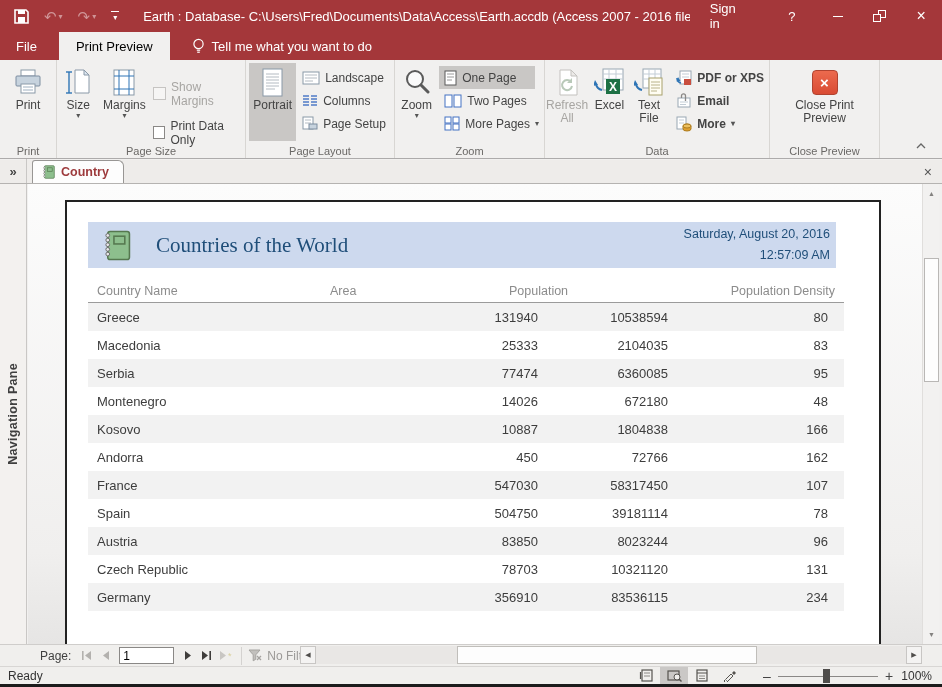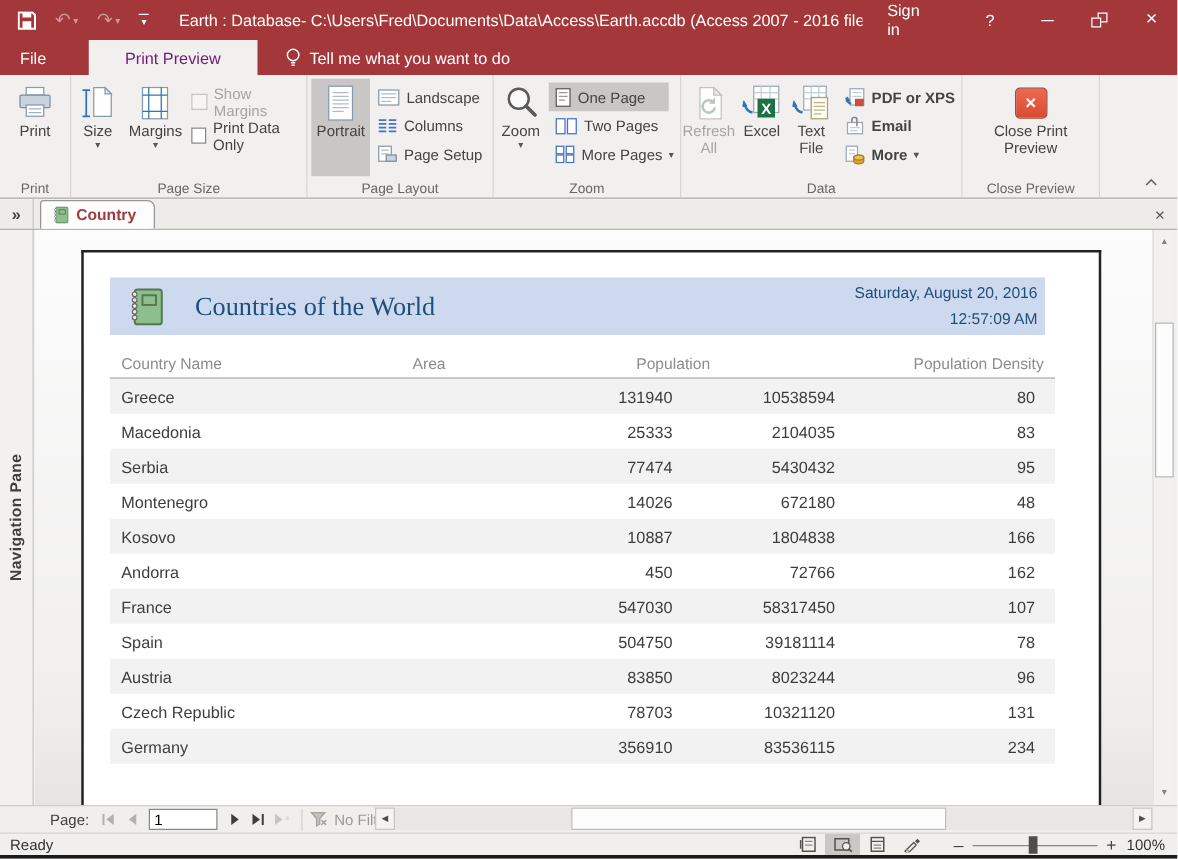--- a/index.html
+++ b/index.html
@@ -26,21 +26,21 @@
   .min-glyph { width:10px; height:1px; background:#fff; }
   .restore-glyph { position:relative; width:13px; height:12px; }
   .restore-glyph .b { position:absolute; top:0; right:0; width:8px; height:8px; border:1px solid #fff; }
   .restore-glyph .f { position:absolute; bottom:0; left:0; width:8px; height:8px; border:1px solid #fff; background:#A4373A; }
   .close-glyph { font-size:16px; line-height:1; }
 
   
   .tabrow { position:absolute; top:32px; left:0; width:942px; height:28px;
             background:#A4373A; display:flex; align-items:stretch; color:#fff; font-size:13px; }
   .tab-file { padding:0 16px; display:flex; align-items:center; }
-  .tab-active { margin-left:18px; padding:0 29px; background:#f1f0ef; color:#701a75;
+  .tab-active { margin-left:6px; padding:0 17px; background:#f1f0ef; color:#000000;
                 display:flex; align-items:center; }
   .tellme { margin-left:22px; display:flex; align-items:center; gap:7px; color:#fff; }
 
   
   .ribbon { position:absolute; top:60px; left:0; width:942px; height:99px;
             background:#f1f0ef; border-bottom:1px solid #adabab; }
   .grp { position:absolute; top:0; height:98px; border-right:1px solid #d8d6d3; }
   .grp-label { position:absolute; bottom:1px; left:0; right:0; text-align:center;
                font-size:11px; color:#6a6866; }
   .grp-body { position:absolute; top:3px; left:0; right:0; bottom:17px;
@@ -49,21 +49,21 @@
             font-size:12px; color:#444; text-align:center; line-height:13px; }
   .bigbtn .ic { height:34px; display:flex; align-items:center; justify-content:center; }
   .bigbtn.sel { background:#c9c7c5; }
   .bigbtn.disabled { color:#a7a5a2; }
   .dd { font-size:8px; color:#555; line-height:8px; }
   .vcol { display:flex; flex-direction:column; justify-content:flex-start; padding-top:3px; }
   .rowbtn { display:flex; align-items:center; gap:5px; height:23px; font-size:12px;
             color:#444; padding:0 5px; white-space:nowrap; }
   .rowbtn.sel { background:#c9c7c5; }
   .cbrow { display:flex; align-items:center; gap:5px; height:23px; font-size:12px;
-           color:#444; margin-top:4px; }
+           color:#444; margin-top:16px; }
   .cbrow.disabled { color:#a7a5a2; }
   .cb { width:13px; height:13px; background:#fff; border:1px solid #8a8886; }
   .cb.disabled { border-color:#c6c4c2; background:#f6f5f4; }
   .ribbon-chev { position:absolute; right:12px; bottom:5px; width:18px; height:14px;
                  display:flex; align-items:center; justify-content:center; }
   .closeprev-ic { width:26px; height:25px; border-radius:4px; border:1px solid #b04330;
                   background:linear-gradient(#ec6a4e,#d94b33); color:#fff; font-weight:bold;
                   font-size:15px; display:flex; align-items:center; justify-content:center; }
 
   
@@ -547,21 +547,21 @@
             </div>
             <div class="trow">
               <span class="c-name">Macedonia</span>
               <span class="c-num">25333</span>
               <span class="c-num">2104035</span>
               <span class="c-den">83</span>
             </div>
             <div class="trow alt">
               <span class="c-name">Serbia</span>
               <span class="c-num">77474</span>
-              <span class="c-num">5430432</span>
+              <span class="c-num">6360085</span>
               <span class="c-den">95</span>
             </div>
             <div class="trow">
               <span class="c-name">Montenegro</span>
               <span class="c-num">14026</span>
               <span class="c-num">672180</span>
               <span class="c-den">48</span>
             </div>
             <div class="trow alt">
               <span class="c-name">Kosovo</span>

